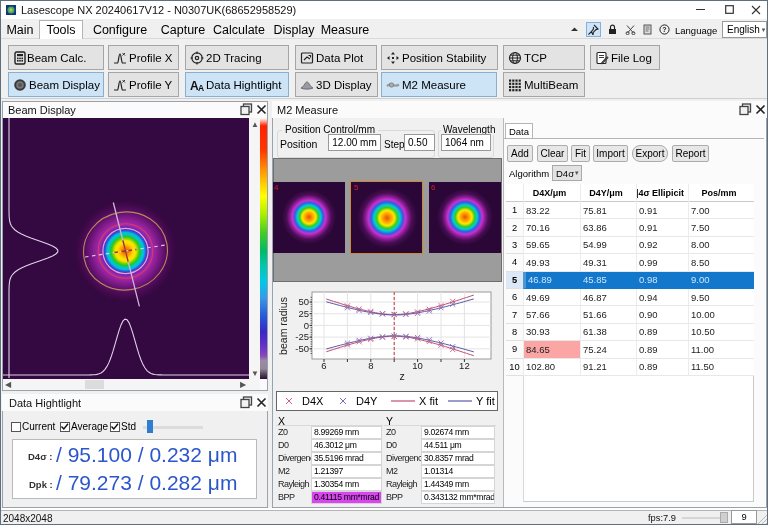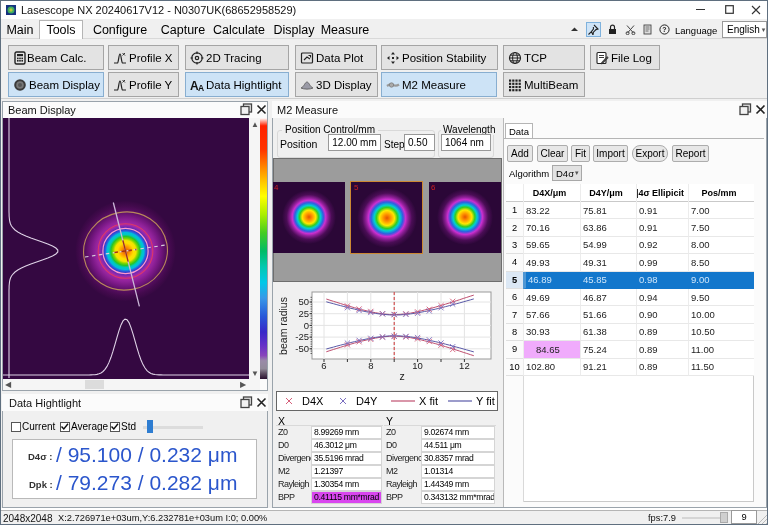--- a/index.html
+++ b/index.html
@@ -608,34 +608,33 @@
     <div style="position:absolute;left:522px;top:305.4px;width:57px;height:17.4px;background:#fff;color:#222;border-bottom:1px solid #e8e8e8;border-left:1px solid #ececec;box-sizing:border-box;font-size:9.5px;display:flex;align-items:center;padding-left:2px">57.66</div>
     <div style="position:absolute;left:579px;top:305.4px;width:56px;height:17.4px;background:#fff;color:#222;border-bottom:1px solid #e8e8e8;border-left:1px solid #ececec;box-sizing:border-box;font-size:9.5px;display:flex;align-items:center;padding-left:2px">51.66</div>
     <div style="position:absolute;left:635px;top:305.4px;width:52px;height:17.4px;background:#fff;color:#222;border-bottom:1px solid #e8e8e8;border-left:1px solid #ececec;box-sizing:border-box;font-size:9.5px;display:flex;align-items:center;padding-left:2px">0.90</div>
     <div style="position:absolute;left:687px;top:305.4px;width:66px;height:17.4px;background:#fff;color:#222;border-bottom:1px solid #e8e8e8;border-left:1px solid #ececec;box-sizing:border-box;font-size:9.5px;display:flex;align-items:center;padding-left:2px">10.00</div>
     <div style="position:absolute;left:505px;top:322.8px;width:17px;height:17.4px;background:#fbfbfb;border-bottom:1px solid #e0e0e0;box-sizing:border-box;font-size:9.3px;font-weight:normal;display:flex;align-items:center;justify-content:center">8</div>
     <div style="position:absolute;left:522px;top:322.8px;width:57px;height:17.4px;background:#fff;color:#222;border-bottom:1px solid #e8e8e8;border-left:1px solid #ececec;box-sizing:border-box;font-size:9.5px;display:flex;align-items:center;padding-left:2px">30.93</div>
     <div style="position:absolute;left:579px;top:322.8px;width:56px;height:17.4px;background:#fff;color:#222;border-bottom:1px solid #e8e8e8;border-left:1px solid #ececec;box-sizing:border-box;font-size:9.5px;display:flex;align-items:center;padding-left:2px">61.38</div>
     <div style="position:absolute;left:635px;top:322.8px;width:52px;height:17.4px;background:#fff;color:#222;border-bottom:1px solid #e8e8e8;border-left:1px solid #ececec;box-sizing:border-box;font-size:9.5px;display:flex;align-items:center;padding-left:2px">0.89</div>
     <div style="position:absolute;left:687px;top:322.8px;width:66px;height:17.4px;background:#fff;color:#222;border-bottom:1px solid #e8e8e8;border-left:1px solid #ececec;box-sizing:border-box;font-size:9.5px;display:flex;align-items:center;padding-left:2px">10.50</div>
     <div style="position:absolute;left:505px;top:340.2px;width:17px;height:17.4px;background:#fbfbfb;border-bottom:1px solid #e0e0e0;box-sizing:border-box;font-size:9.3px;font-weight:normal;display:flex;align-items:center;justify-content:center">9</div>
-    <div style="position:absolute;left:522px;top:340.2px;width:57px;height:17.4px;background:#f0abfc;color:#222;border-bottom:1px solid #e8e8e8;border-left:1px solid #ececec;box-sizing:border-box;font-size:9.5px;display:flex;align-items:center;padding-left:12px">84.65</div>
+    <div style="position:absolute;left:522px;top:340.2px;width:57px;height:17.4px;background:#fca5a5;color:#222;border-bottom:1px solid #e8e8e8;border-left:1px solid #ececec;box-sizing:border-box;font-size:9.5px;display:flex;align-items:center;padding-left:2px">84.65</div>
     <div style="position:absolute;left:579px;top:340.2px;width:56px;height:17.4px;background:#fff;color:#222;border-bottom:1px solid #e8e8e8;border-left:1px solid #ececec;box-sizing:border-box;font-size:9.5px;display:flex;align-items:center;padding-left:2px">75.24</div>
     <div style="position:absolute;left:635px;top:340.2px;width:52px;height:17.4px;background:#fff;color:#222;border-bottom:1px solid #e8e8e8;border-left:1px solid #ececec;box-sizing:border-box;font-size:9.5px;display:flex;align-items:center;padding-left:2px">0.89</div>
     <div style="position:absolute;left:687px;top:340.2px;width:66px;height:17.4px;background:#fff;color:#222;border-bottom:1px solid #e8e8e8;border-left:1px solid #ececec;box-sizing:border-box;font-size:9.5px;display:flex;align-items:center;padding-left:2px">11.00</div>
     <div style="position:absolute;left:505px;top:357.6px;width:17px;height:17.4px;background:#fbfbfb;border-bottom:1px solid #e0e0e0;box-sizing:border-box;font-size:9.3px;font-weight:normal;display:flex;align-items:center;justify-content:center">10</div>
     <div style="position:absolute;left:522px;top:357.6px;width:57px;height:17.4px;background:#fff;color:#222;border-bottom:1px solid #e8e8e8;border-left:1px solid #ececec;box-sizing:border-box;font-size:9.5px;display:flex;align-items:center;padding-left:2px">102.80</div>
     <div style="position:absolute;left:579px;top:357.6px;width:56px;height:17.4px;background:#fff;color:#222;border-bottom:1px solid #e8e8e8;border-left:1px solid #ececec;box-sizing:border-box;font-size:9.5px;display:flex;align-items:center;padding-left:2px">91.21</div>
     <div style="position:absolute;left:635px;top:357.6px;width:52px;height:17.4px;background:#fff;color:#222;border-bottom:1px solid #e8e8e8;border-left:1px solid #ececec;box-sizing:border-box;font-size:9.5px;display:flex;align-items:center;padding-left:2px">0.89</div>
     <div style="position:absolute;left:687px;top:357.6px;width:66px;height:17.4px;background:#fff;color:#222;border-bottom:1px solid #e8e8e8;border-left:1px solid #ececec;box-sizing:border-box;font-size:9.5px;display:flex;align-items:center;padding-left:2px">11.50</div>
 
 <div class="abs" style="left:0;top:507px;width:766px;height:2px;background:#fff"></div>
 <div class="abs" style="left:0;top:509px;width:766px;height:14px;background:#f0f0f0;border-top:1px solid #b5b5b5;box-sizing:border-box"></div>
 <div class="abs" style="left:2px;top:512px;font-size:10px;color:#111">2048x2048</div>
-<div class="abs" style="left:57px;top:512px;font-size:9.3px;color:#111">X:2.726971e+03um,Y:6.232781e+03um I:0; 0.00%</div>
 <div class="abs" style="left:647px;top:512px;font-size:9.3px;color:#111">fps:7.9</div>
 <div class="abs" style="left:681px;top:516px;width:42px;height:2px;background:#d5d5d5"></div>
 <div class="abs" style="left:719px;top:511px;width:8px;height:11px;background:#cfcfcf;border:1px solid #aaa;box-sizing:border-box"></div>
 <div class="abs" style="left:730px;top:509px;width:26px;height:14px;background:#fff;border:1px solid #999;box-sizing:border-box;font-size:9.3px;display:flex;align-items:center;justify-content:center">9</div>
 
 <svg width="12" height="12" viewBox="0 0 12 12" style="position:absolute;left:755px;top:512px">
       <path d="M11,2 L2,11 M11,6 L6,11 M11,10 L10,11" stroke="#b9b9b9" stroke-width="1"></path>
     </svg>
 </div>
 </body></html>

